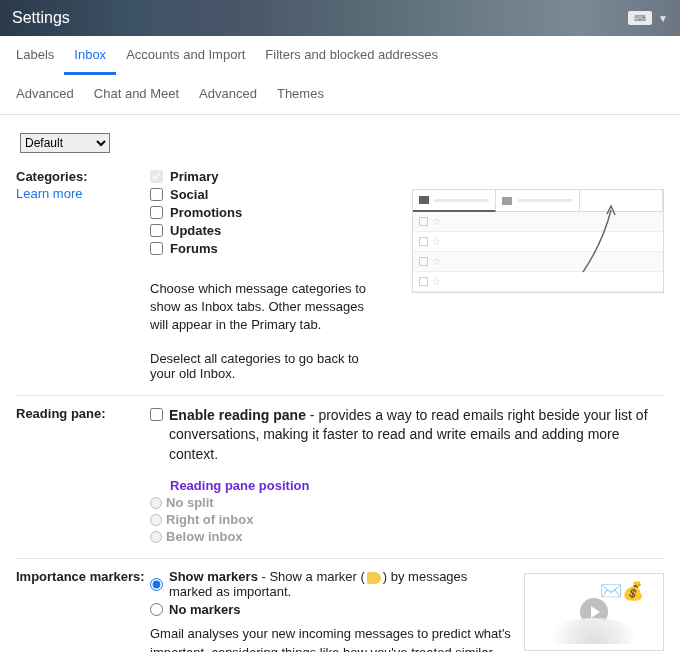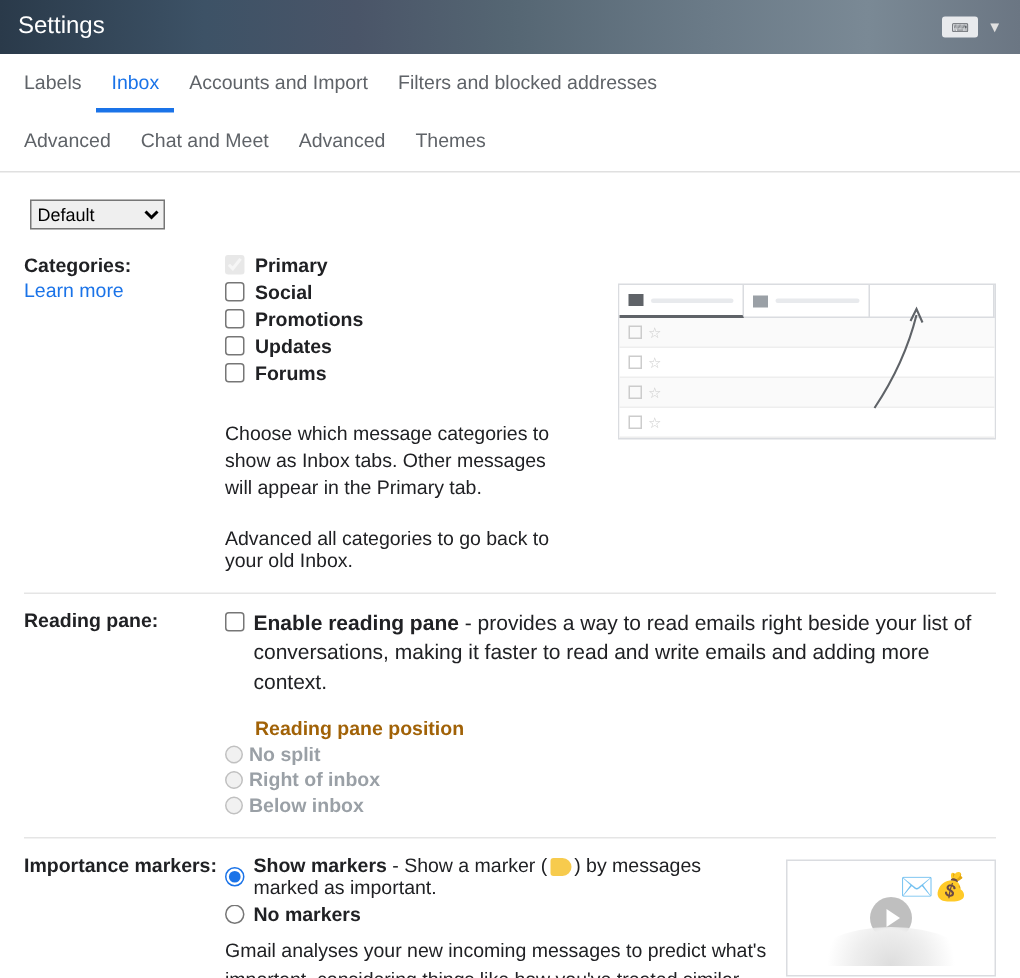--- a/index.html
+++ b/index.html
@@ -102,21 +102,21 @@
   }
   .pv-row:nth-child(odd){ background:#fff;}
   .pv-row .sq { width:9px; height:9px; border:1px solid #ccc; }
   .pv-row .star { color:#ccc; font-size:10px;}
   .arrow-svg { position:absolute; right:30px; top:12px; pointer-events:none;}
 
   .rp-opt { display:flex; align-items:flex-start; gap:6px; margin-bottom:4px;}
   .rp-opt input { margin-top:2px;}
   .rp-text { font-size:14px; line-height:1.4;}
   .rp-text b { font-weight:700;}
-  .rp-pos-title { color:#a16207; font-weight:700; margin-top:14px; font-size:13px;padding-left:20px;}
+  .rp-pos-title { color:#6d28d9; font-weight:700; margin-top:14px; font-size:13px;padding-left:20px;}
   .rp-pos-row { display:flex; align-items:center; gap:4px; margin-top:2px;}
   .rp-pos-row .rad {
     width:12px; height:12px; border:1px solid #c0c0c0; border-radius:50%; background:#f1f1f1;
   }
   .rp-pos-row .lbl { color:#9aa0a6; font-weight:700; font-size:13px;}
 
   .im-row { display:flex; align-items:center; gap:6px; margin-bottom:3px;}
   .im-row input[type=radio]{ accent-color:#1a73e8; width:13px; height:13px;}
   .im-row .txt { font-size:13px;}
   .im-row .txt b { font-weight:700;}
@@ -205,21 +205,21 @@
           <div class="cat-row">
             <input type="checkbox" style="">
             <label>Updates</label>
           </div>
           <div class="cat-row">
             <input type="checkbox" style="">
             <label>Forums</label>
           </div>
 
           <div class="cat-help">Choose which message categories to show as Inbox tabs. Other messages will appear in the Primary tab.</div>
-          <div class="cat-help2">Advanced all categories to go back to your old Inbox.</div>
+          <div class="cat-help2">Deselect all categories to go back to your old Inbox.</div>
         </div>
 
         <div class="cat-preview">
           <div class="pv-tabs" style="position:relative;">
             <div class="pv-tab active">
                 <span class="ic"></span>
                 <span class="bar"></span>
               </div>
             <div class="pv-tab">
                 <span class="ic people"></span>

